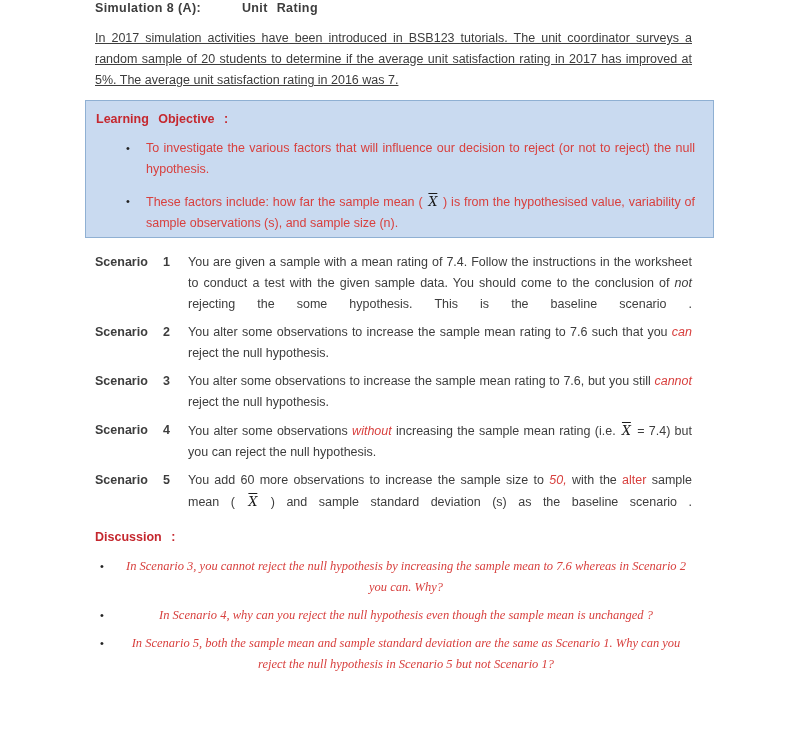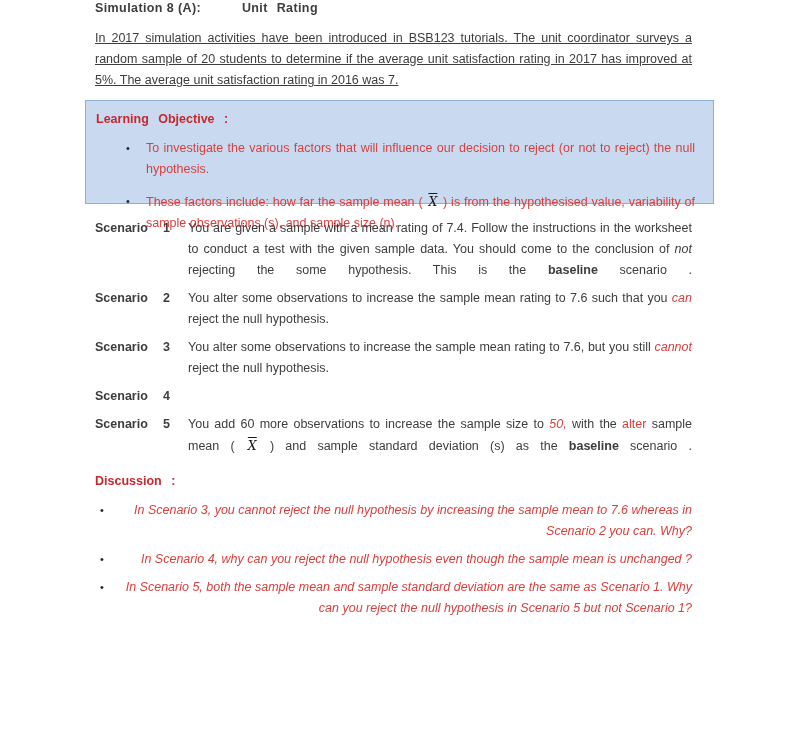--- a/index.html
+++ b/index.html
@@ -42,21 +42,21 @@
   .intro{
     margin-top:12px;
     text-align:justify;
     text-decoration:underline;
   }
   
   .learning-box{
     margin-top:9px;
     margin-left:-10px;
     width:629px;
-    height:104px;
+    height:138px;
     background:var(--box-bg);
     border:1.6px solid var(--box-border);
     padding:8px 12px 0 10px;
   }
   .learning-box .lb-heading{
     color:var(--red-dark);
     font-weight:bold;
     word-spacing:6px;
   }
   .lb-list{margin-top:8px;}
@@ -97,21 +97,21 @@
   }
   .scenario-label .s-num{margin-left:auto;margin-right:18px;}
   .scenario-text{
     flex:1;
     text-align:justify;
   }
   .scenario-text.stretch-last{text-align-last:justify;}
   
   .seg-red{color:var(--red);}
   .seg-redItalic{color:var(--red);font-style:italic;}
-  .seg-bold{font-weight:bold;}
+  .seg-bold{font-weight:normal;}
   .seg-italic{font-style:italic;}
   .seg-xbar{
     font-family:"DejaVu Serif", serif;
     font-style:italic;
     color:#1a1a1a;
     text-decoration:overline;
     padding:0 2px;
   }
   
   .discussion-heading{
@@ -130,23 +130,24 @@
     width:20px;
     margin-left:5px;
     color:#222;
     font-size:11px;
     font-style:normal;
   }
   .disc-item .disc-text{
     flex:1;
     color:var(--red);
     font-style:italic;
-    text-align:right;
+    text-align:center;
     padding-right:0;
     max-width:588px;
+    font-family:Liberation Serif, serif;
   }
 </style>
 </head>
 <body>
 
 <div class="page">
   <div class="content">
 
     <div class="doc-title">
       <span class="t-left">Simulation 8 (A):</span>
@@ -194,20 +195,21 @@
           <span class="s-num">3</span>
         </div>
         <div class="scenario-text"><span>You alter some observations to increase the sample mean rating to 7.6, but you still </span><span class="seg-redItalic">cannot</span><span> reject the null hypothesis.</span></div>
       </div>
 
       <div class="scenario-row">
         <div class="scenario-label">
           <span>Scenario</span>
           <span class="s-num">4</span>
         </div>
+        <div class="scenario-text"><span>You alter some observations </span><span class="seg-redItalic">without</span><span>  increasing the sample mean rating (i.e. </span><span class="seg-xbar">X</span><span> = 7.4) but you can reject the null hypothesis.</span></div>
       </div>
 
       <div class="scenario-row">
         <div class="scenario-label">
           <span>Scenario</span>
           <span class="s-num">5</span>
         </div>
         <div class="scenario-text stretch-last"><span>You add 60 more observations to increase the sample size to </span><span class="seg-redItalic">50,</span><span> with the </span><span class="seg-red">alter</span><span> sample mean ( </span><span class="seg-xbar">X</span><span> ) and sample standard deviation (s) as the </span><span class="seg-bold">baseline</span><span> scenario .</span></div>
       </div>
 

